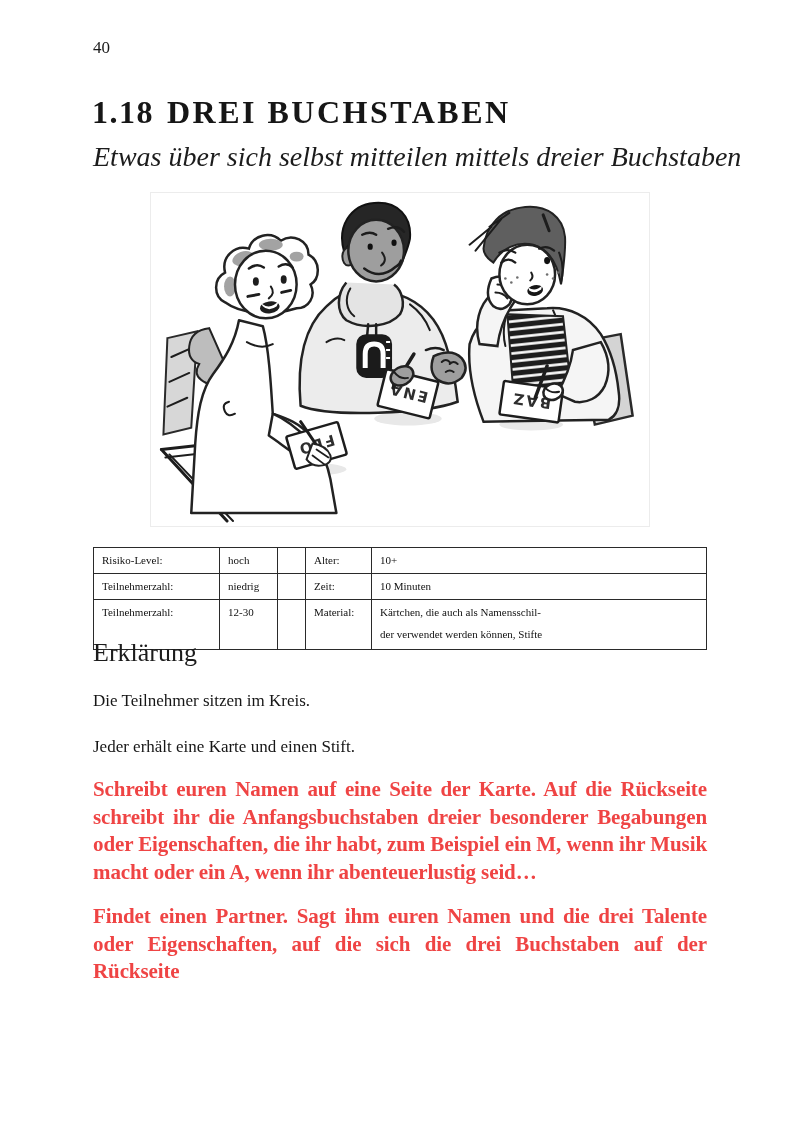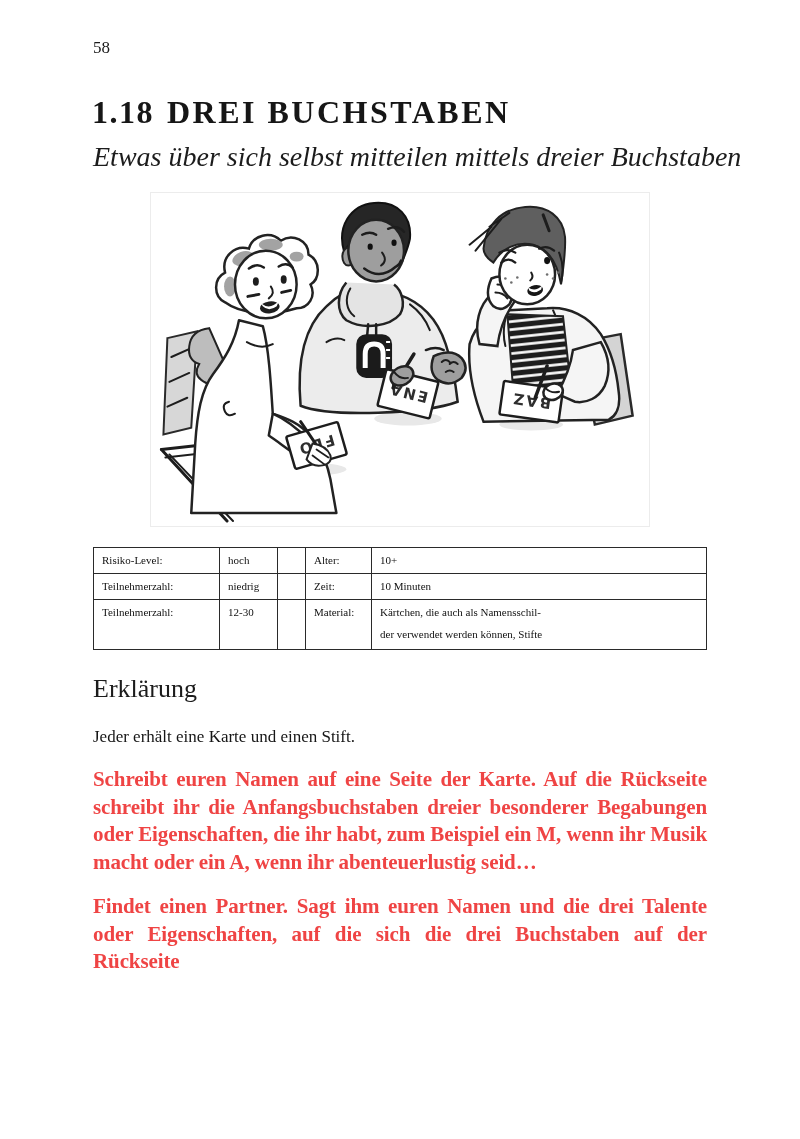--- a/index.html
+++ b/index.html
@@ -31,40 +31,40 @@
     font-size:11px; color:#111;
   }
   table.info td {
     border:1.5px solid #2a2a2a; vertical-align:top;
     padding:1px 8px 2px 8px; line-height:22px;
   }
   table.info td.spacer { padding:0; }
   table.info tr:nth-child(3) td { height:46px; }
   td.pre { white-space:pre-line; }
   .text-col {
-    position:absolute; left:93px; top:674px; width:614px;
+    position:absolute; left:93px; top:638px; width:614px;
   }
   h2.section-heading {
     margin:0 0 22px 0; font-size:26px; font-weight:normal; color:#1c1c1c;
   }
   p.body { margin:0 0 24px 0; font-size:17px; line-height:22px; color:#161616; }
   p.body.tight { margin-bottom:18px; }
   p.boldpara {
     margin:5px 0 17px 0; font-size:21px; font-weight:bold; line-height:27.5px;
     text-align:justify; color:#ef4444; letter-spacing:-0.1px;
   }
   p.boldpara.lastjust { text-align-last:justify; margin-bottom:0; }
   svg .ln { stroke:#1d1d1d; fill:none; stroke-linecap:round; }
 </style>
 </head>
 <body>
 
 <div class="page">
 
-  <div class="page-number">58</div>
+  <div class="page-number">40</div>
 
   <h1 class="title"><span class="num">1.18</span><span>DREI BUCHSTABEN</span></h1>
 
   <div class="subtitle">Etwas über sich selbst mitteilen mittels dreier Buchstaben</div>
 
   <div class="illustration">
     <svg viewBox="0 0 500 335" width="498" height="333" role="img" aria-label="Drei Kinder sitzen an einem Tisch und schreiben Buchstaben auf Kärtchen">
       <defs>
         <pattern id="stripes" width="8" height="8" patternUnits="userSpaceOnUse" patternTransform="rotate(-6)">
           <rect width="8" height="8" fill="#1d1d1d"></rect>
@@ -228,18 +228,19 @@
       <td class="spacer"></td>
       <td>Material:</td>
       <td class="pre">Kärtchen, die auch als Namensschil-
 der verwendet werden können, Stifte</td>
     </tr>
   </tbody>
     </table>
 
   <div class="text-col">
     <h2 class="section-heading">Erklärung</h2>
+    <p class="body">Die Teilnehmer sitzen im Kreis.</p>
     <p class="body tight">Jeder erhält eine Karte und einen Stift.</p>
     <p class="boldpara">Schreibt euren Namen auf eine Seite der Karte. Auf die Rückseite schreibt ihr die Anfangsbuchstaben dreier besonderer Begabungen oder Eigenschaften, die ihr habt, zum Beispiel ein M, wenn ihr Musik macht oder ein A, wenn ihr abenteuerlustig seid…</p>
     <p class="boldpara lastjust">Findet einen Partner. Sagt ihm euren Namen und die drei Talente oder Eigenschaften, auf die sich die drei Buchstaben auf der Rückseite</p>
   </div>
 
 </div>
 
 </body></html>

